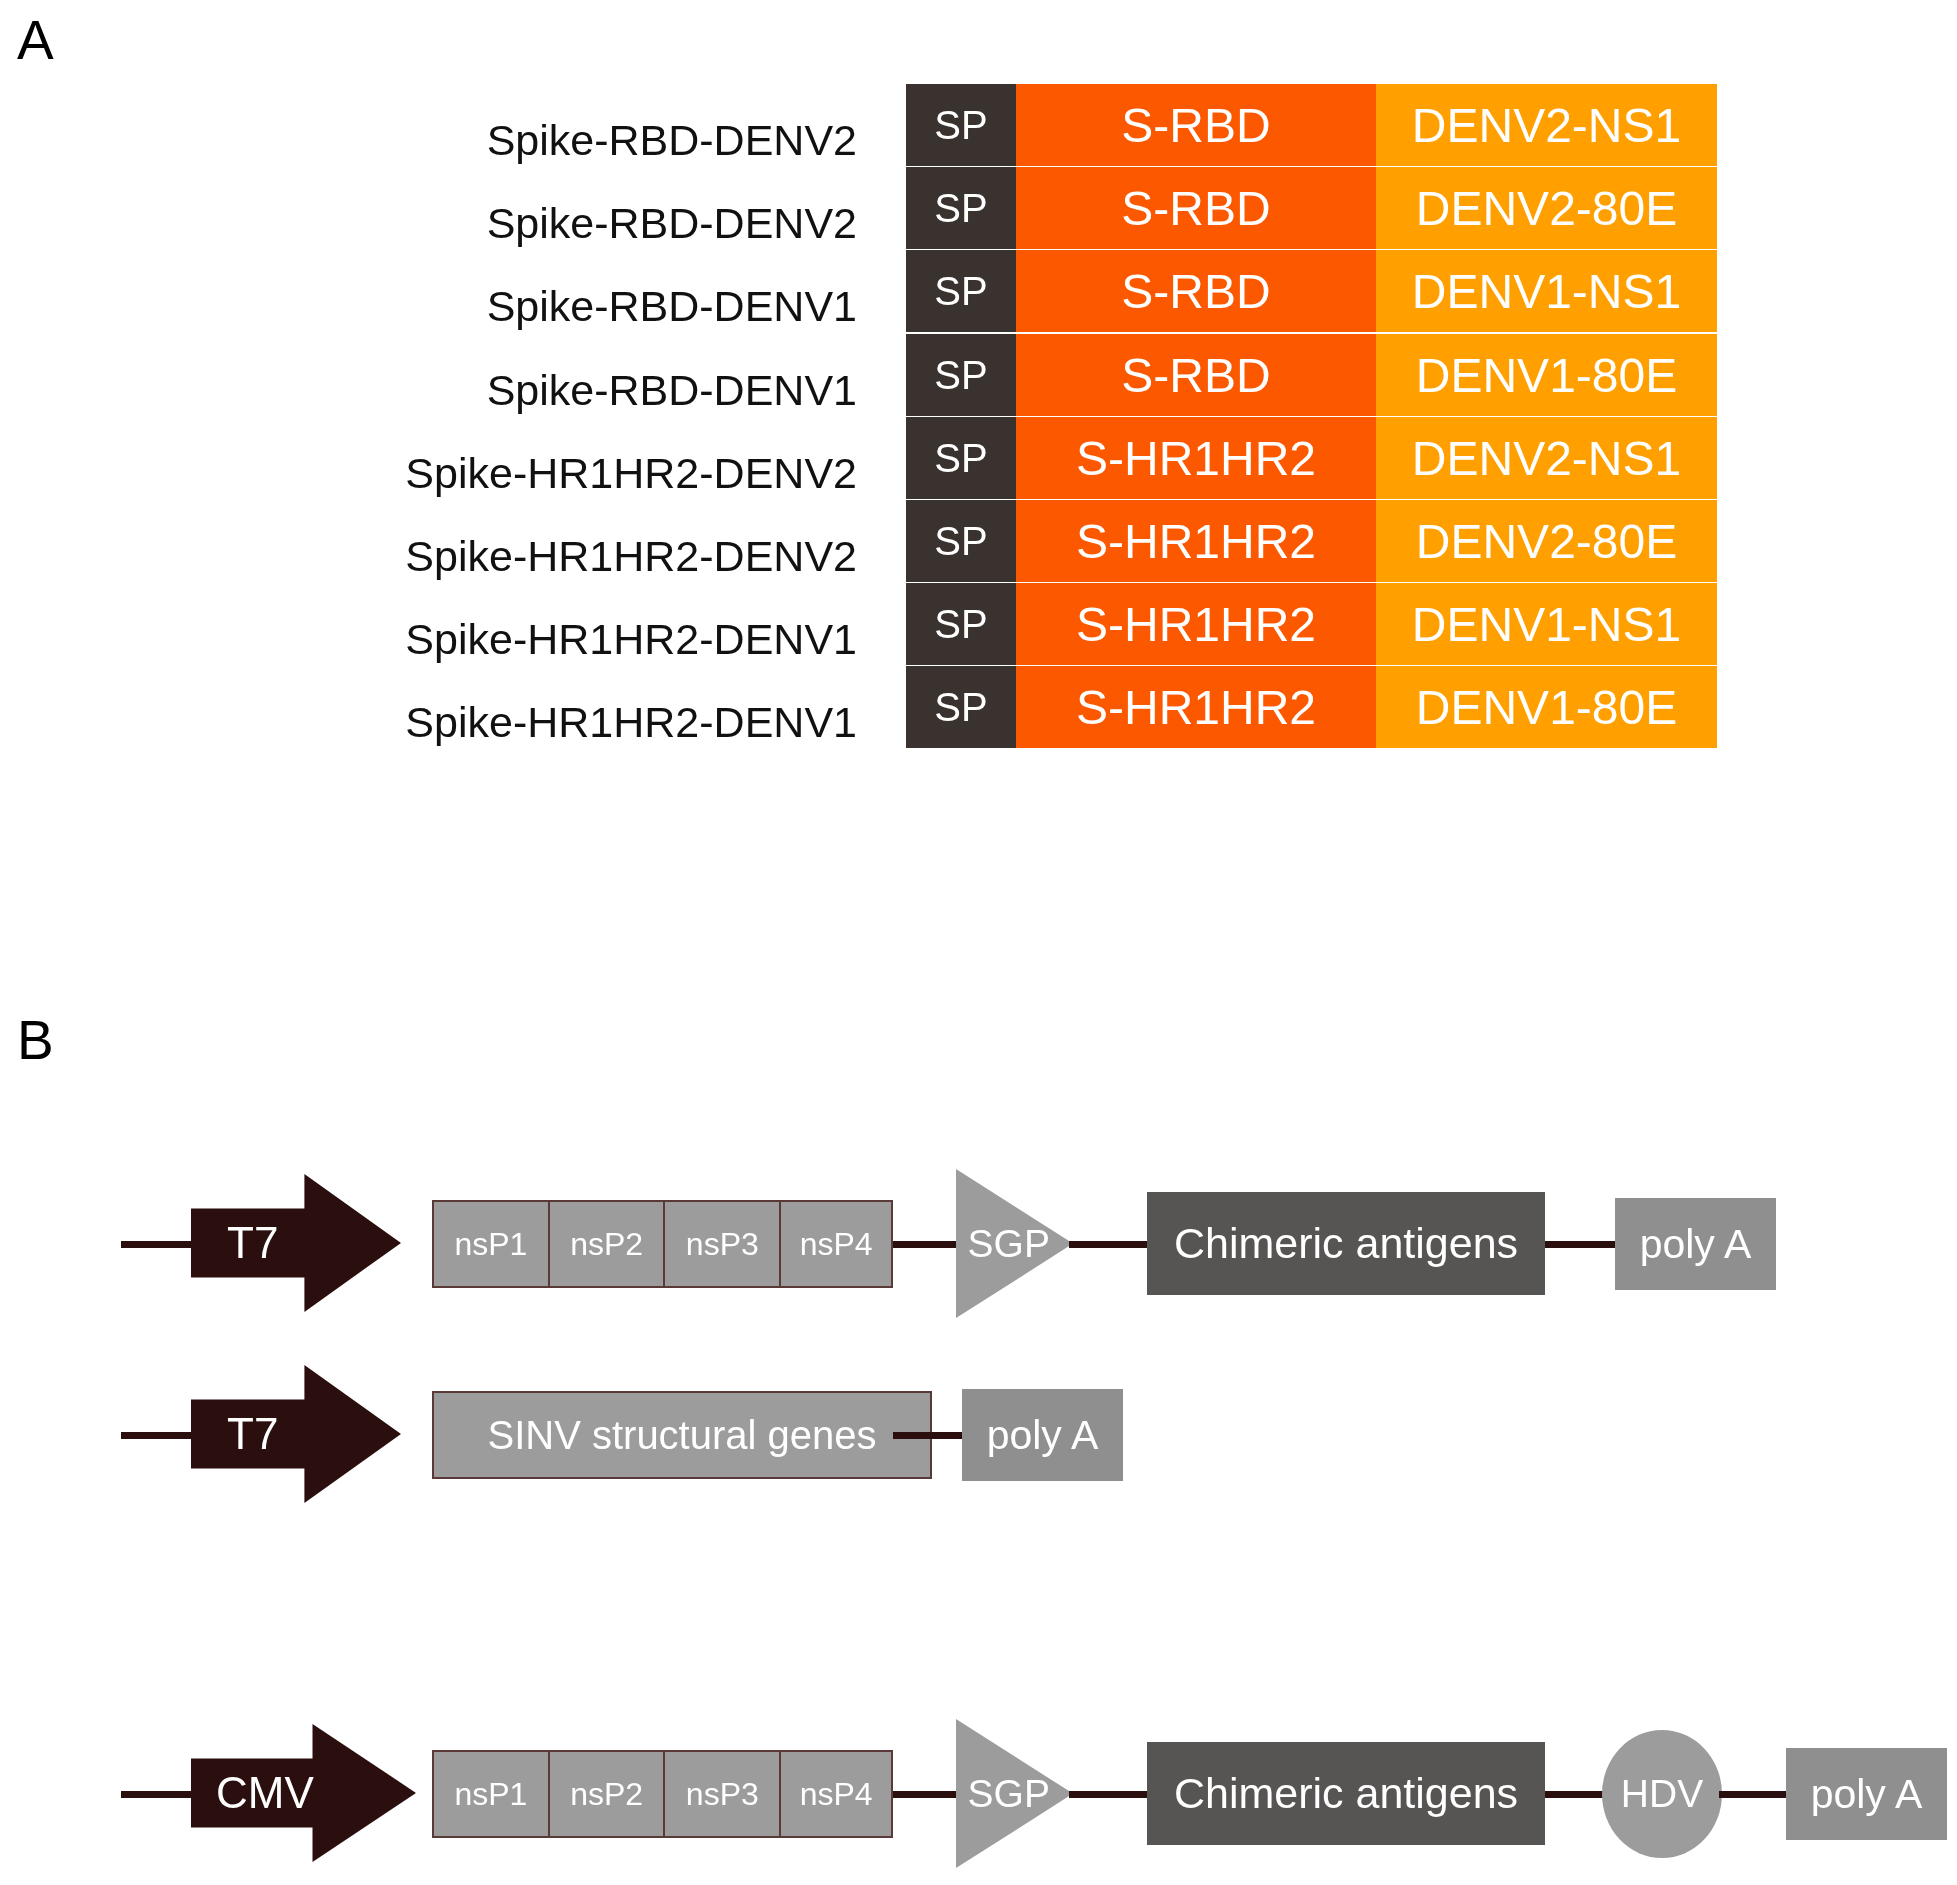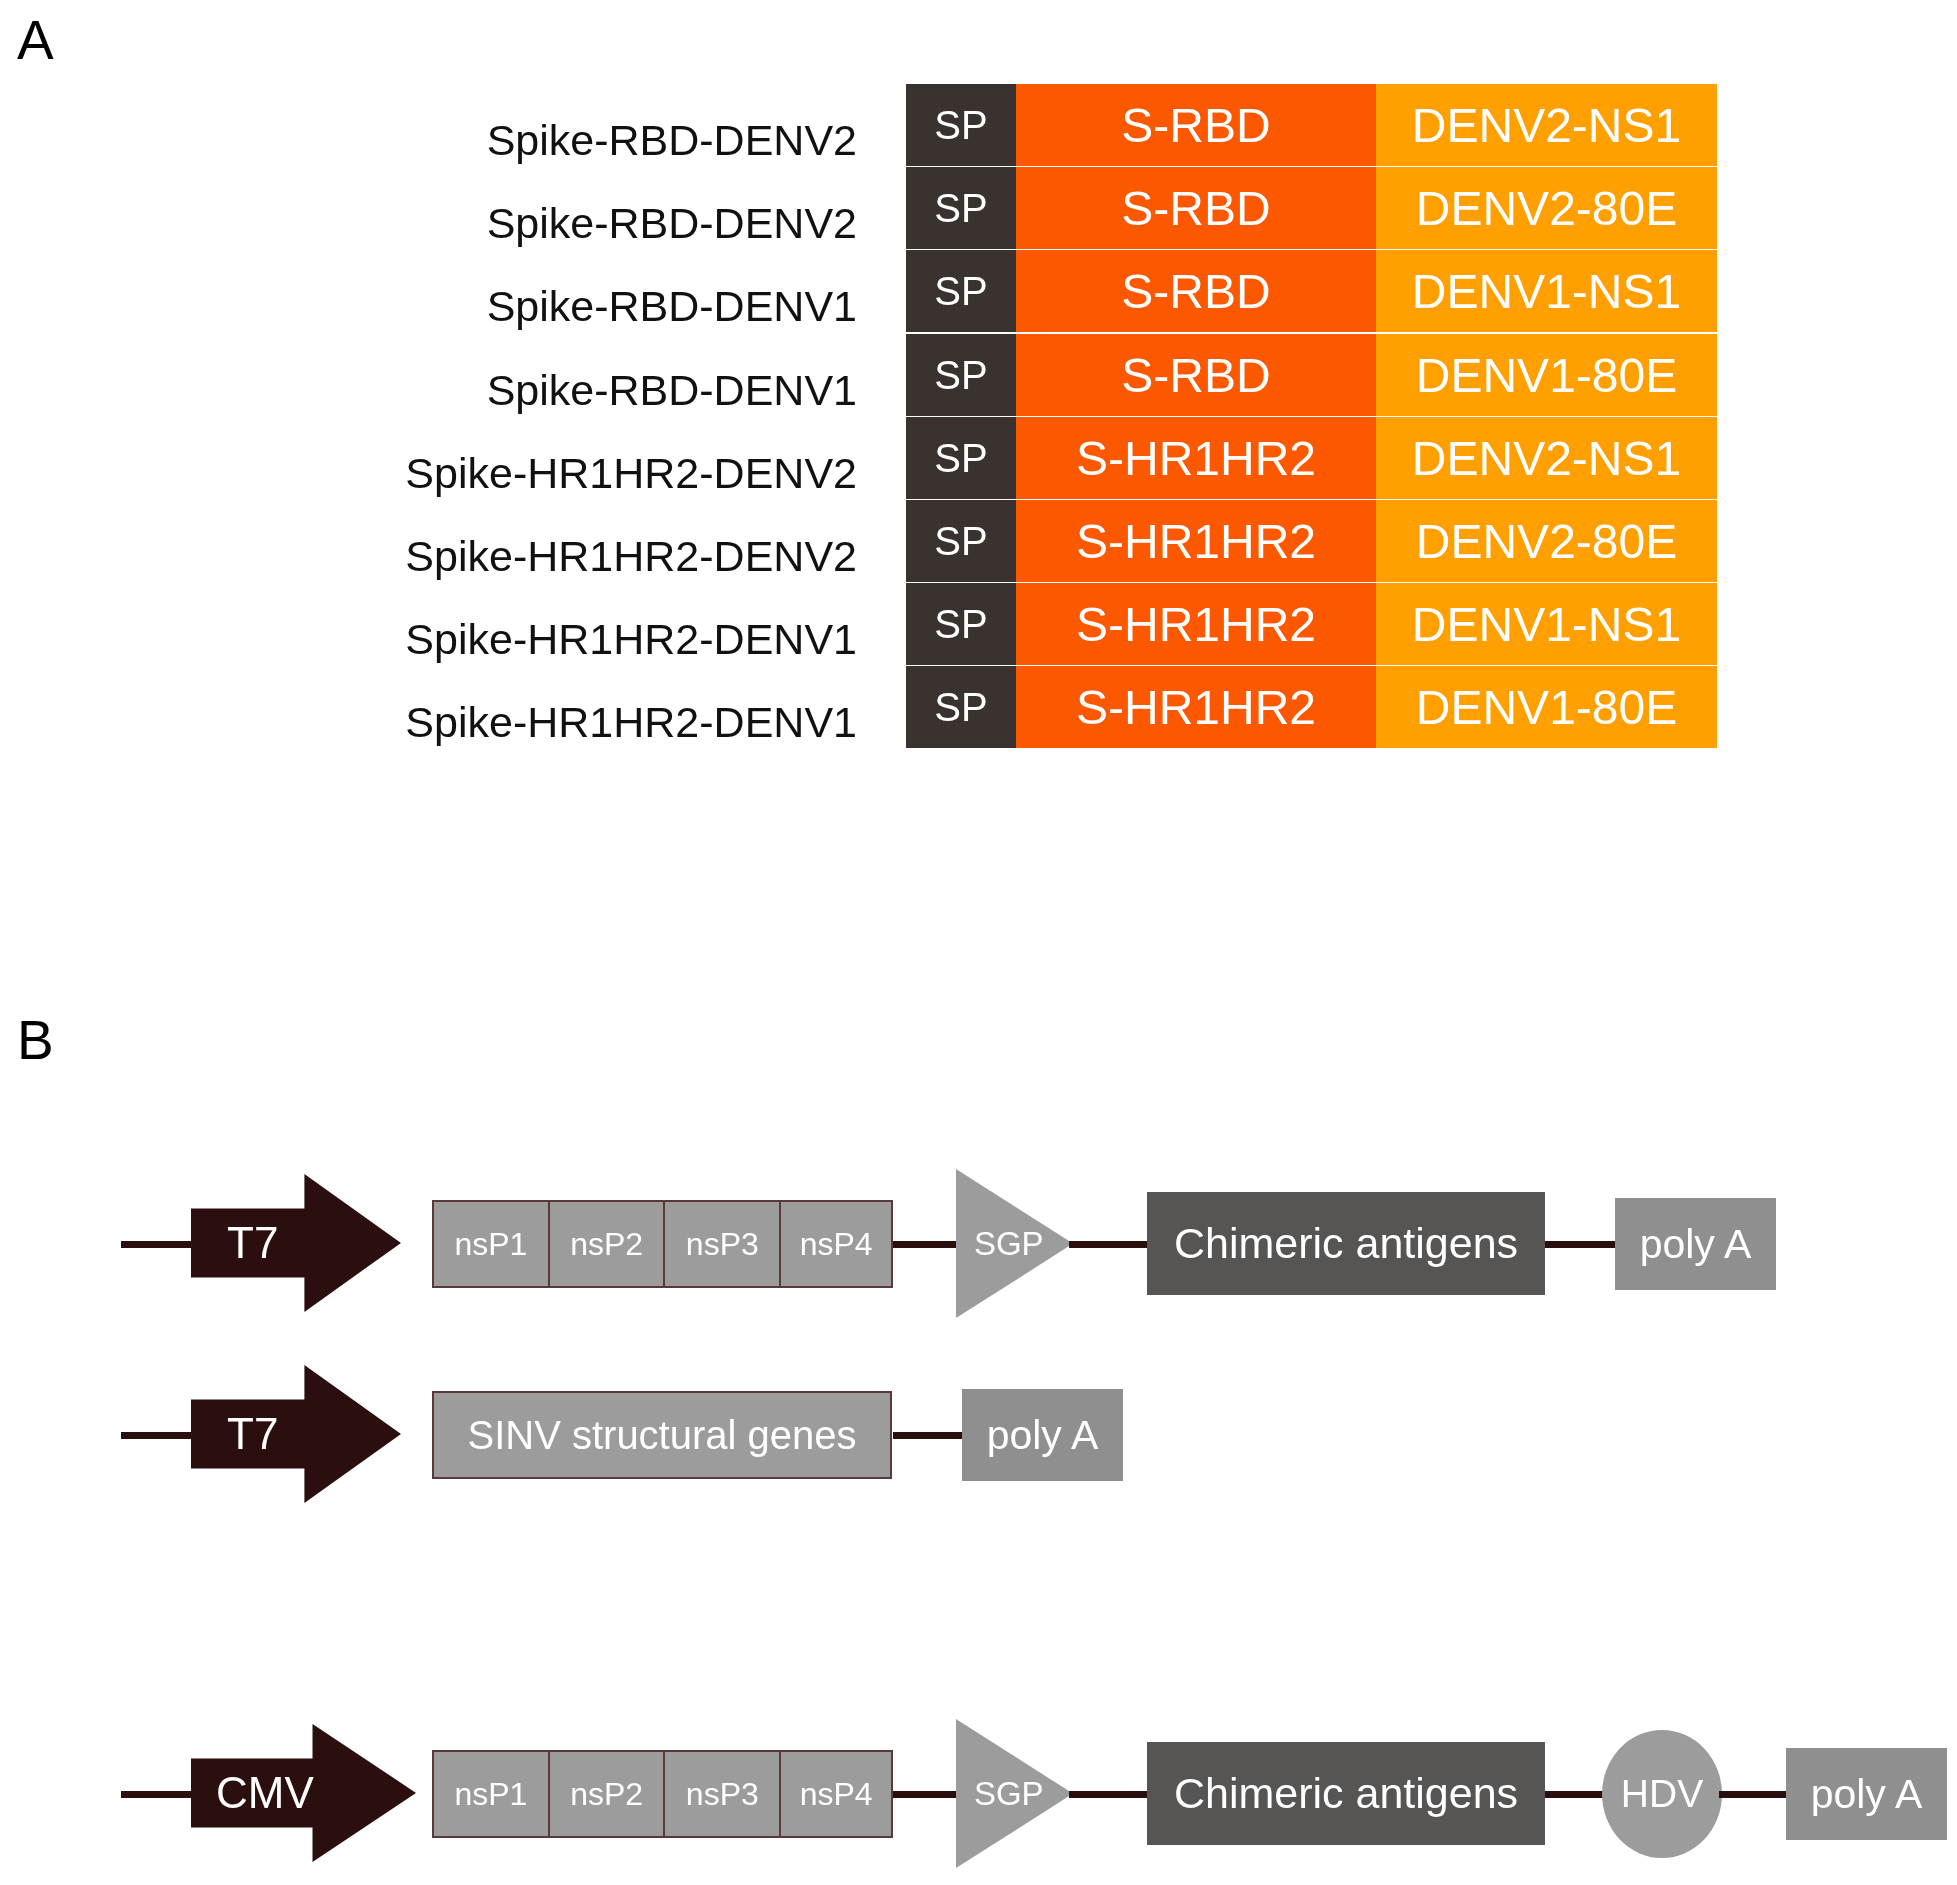--- a/index.html
+++ b/index.html
@@ -170,21 +170,21 @@
     position: absolute;
     left: 0; top: 0;
     width: 100%; height: 100%;
     background: #9c9c9c;
     clip-path: polygon(0% 0%, 100% 50%, 0% 100%);
   }
   .sgp-triangle .tri-label {
     position: relative;
     z-index: 2;
     color: #ffffff;
-    font-size: 33px;
+    font-size: 39px;
     font-family: "Liberation Sans", sans-serif;
     margin-right: 11.5px;
   }
 
   
   .antigen-box {
     position: absolute;
     top: 21px;
     height: 103px;
     background: #575553;
@@ -346,21 +346,21 @@
   </div>
 
   <div class="genome-row" id="vrp-row-2">
     <div class="connector" style="left:121px; width:76px;"></div>
 
     <div class="promoter-arrow" style="left:191px; width:210px;">
       <div class="arrow-shape"></div>
       <div class="arrow-label">T7</div>
     </div>
 
-    <div class="gene-box" style="left:432px; width:460px;">
+    <div class="gene-box" style="left:432px; width:500px;">
       <div class="gene-cell" style="width:100%; font-size:40px;">SINV structural genes</div>
     </div>
 
     <div class="connector" style="left:893px; width:75px;"></div>
 
     <div class="polya-box" style="left:962px; width:161px;">poly A</div>
   </div>
 
 
   <div class="genome-row" id="drep-row-1">

